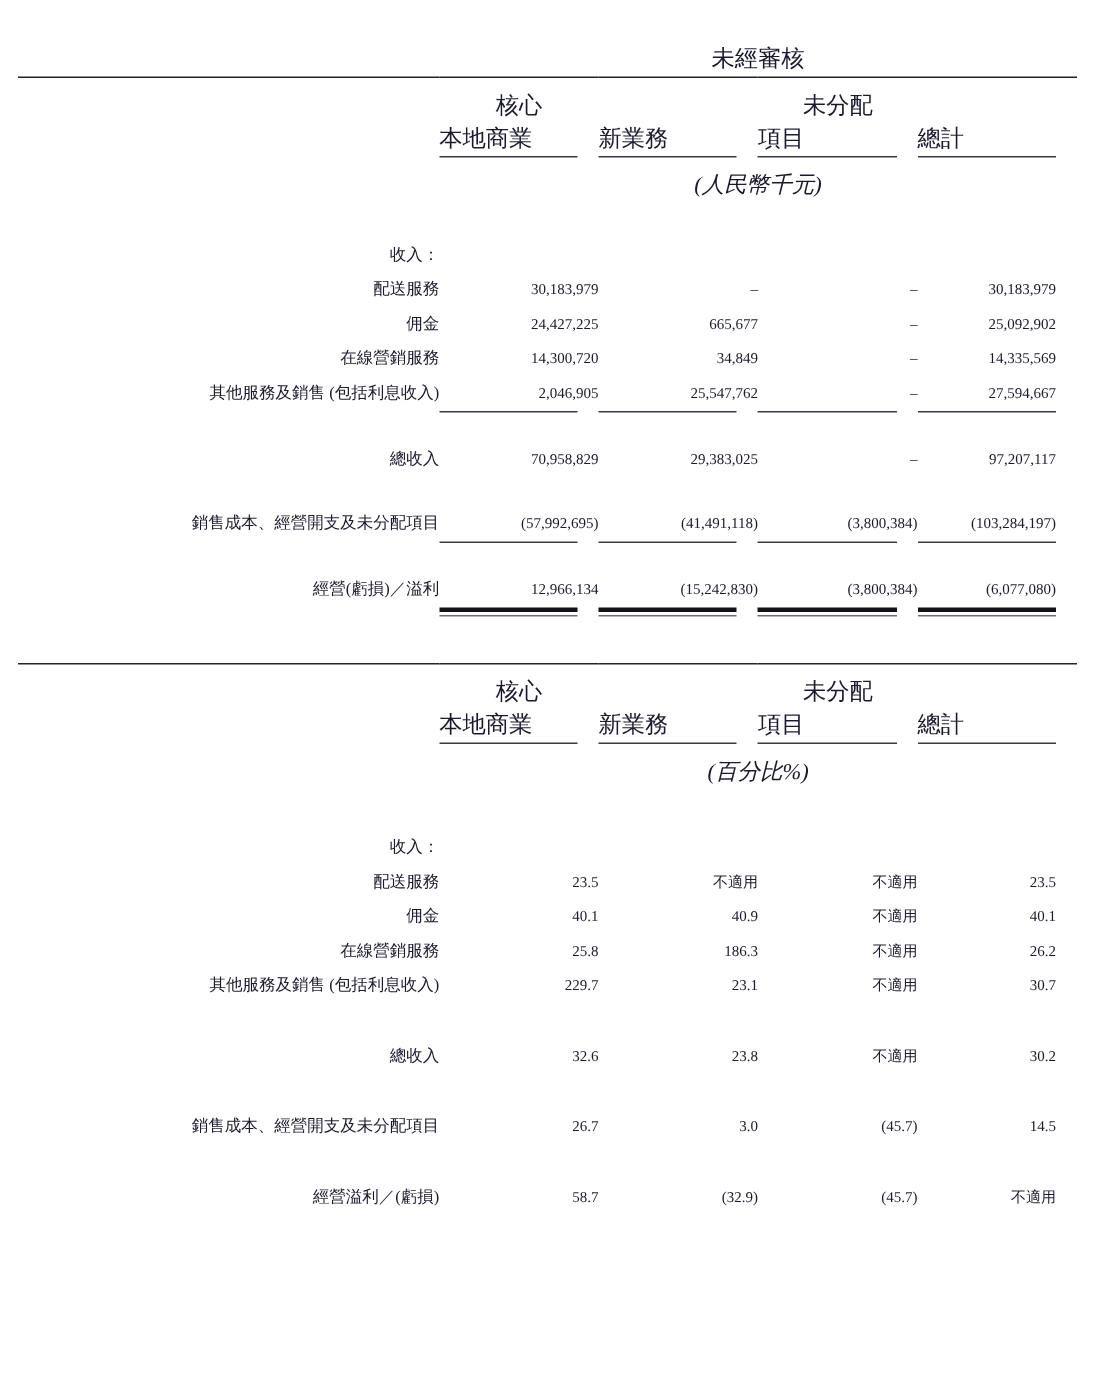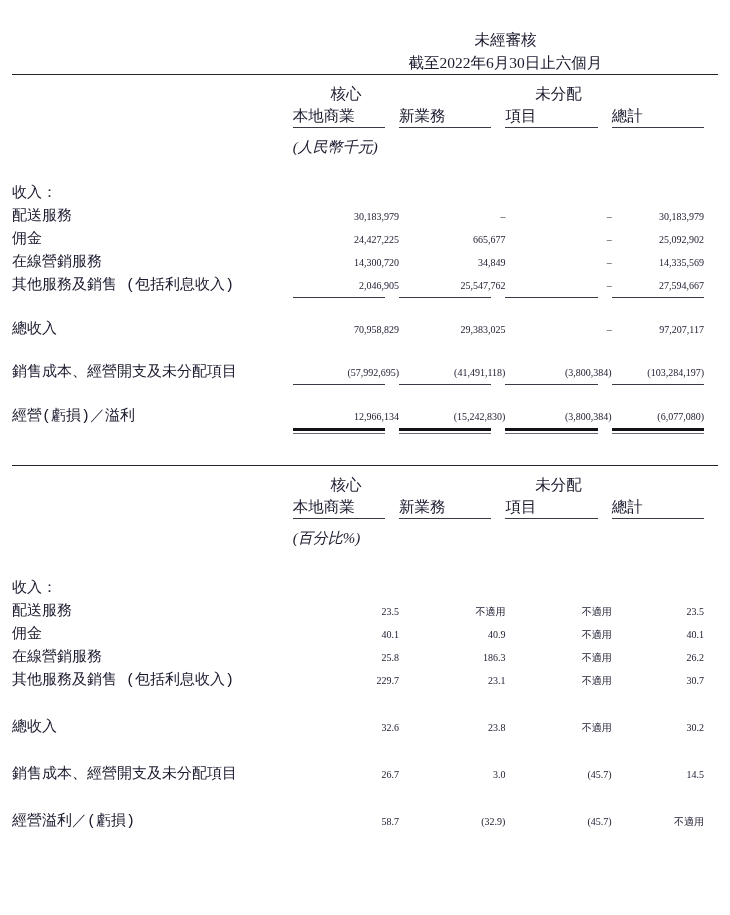--- a/index.html
+++ b/index.html
@@ -31,26 +31,25 @@
   .fin-table col.c-label { width: 280px; }
   .fin-table col.c-num   { width: 106px; }
 
   .fin-table td, .fin-table th {
     padding: 0;
     font-weight: normal;
     vertical-align: bottom;
   }
 
   .label {
-    font-size: 15px;
+    font-size: 11px;
     line-height: 23px;
-    text-align: left;
+    text-align: right;
     padding-right: 6px;
     white-space: nowrap;
-    font-family: Liberation Mono, monospace;
   }
   .num {
     font-size: 10px;
     line-height: 23px;
     text-align: right;
     padding-right: 14px;
     white-space: nowrap;
     font-variant-numeric: lining-nums;
   }
   .num.last { padding-right: 14px; }
@@ -82,20 +81,21 @@
   }
   .hdr-c {
     font-size: 15.5px;
     line-height: 22px;
     text-align: center;
     white-space: nowrap;
   }
   .unit {
     font-size: 15px;
     line-height: 22px;
+    text-align: center;
     font-style: italic;
     font-family: "Liberation Serif", "DejaVu Serif", serif;
     white-space: nowrap;
   }
   .title-c {
     font-size: 15.5px;
     line-height: 23px;
     text-align: center;
     white-space: nowrap;
   }
@@ -132,24 +132,20 @@
         <col class="c-num">
         <col class="c-num">
         <col class="c-num">
         <col class="c-num">
     </colgroup>
     <tbody>
       <tr>
         <td></td>
         <td class="title-c" colspan="4">未經審核</td>
       </tr>
-      <tr>
-        <td></td>
-        <td class="title-c" colspan="4">截至2022年6月30日止六個月</td>
-      </tr>
 
       <tr class="rule-full">
         <td></td>
           <td colspan="4"></td>
       </tr>
       <tr class="sp-8">
           <td></td>
           <td colspan="4"></td>
         </tr>
 

